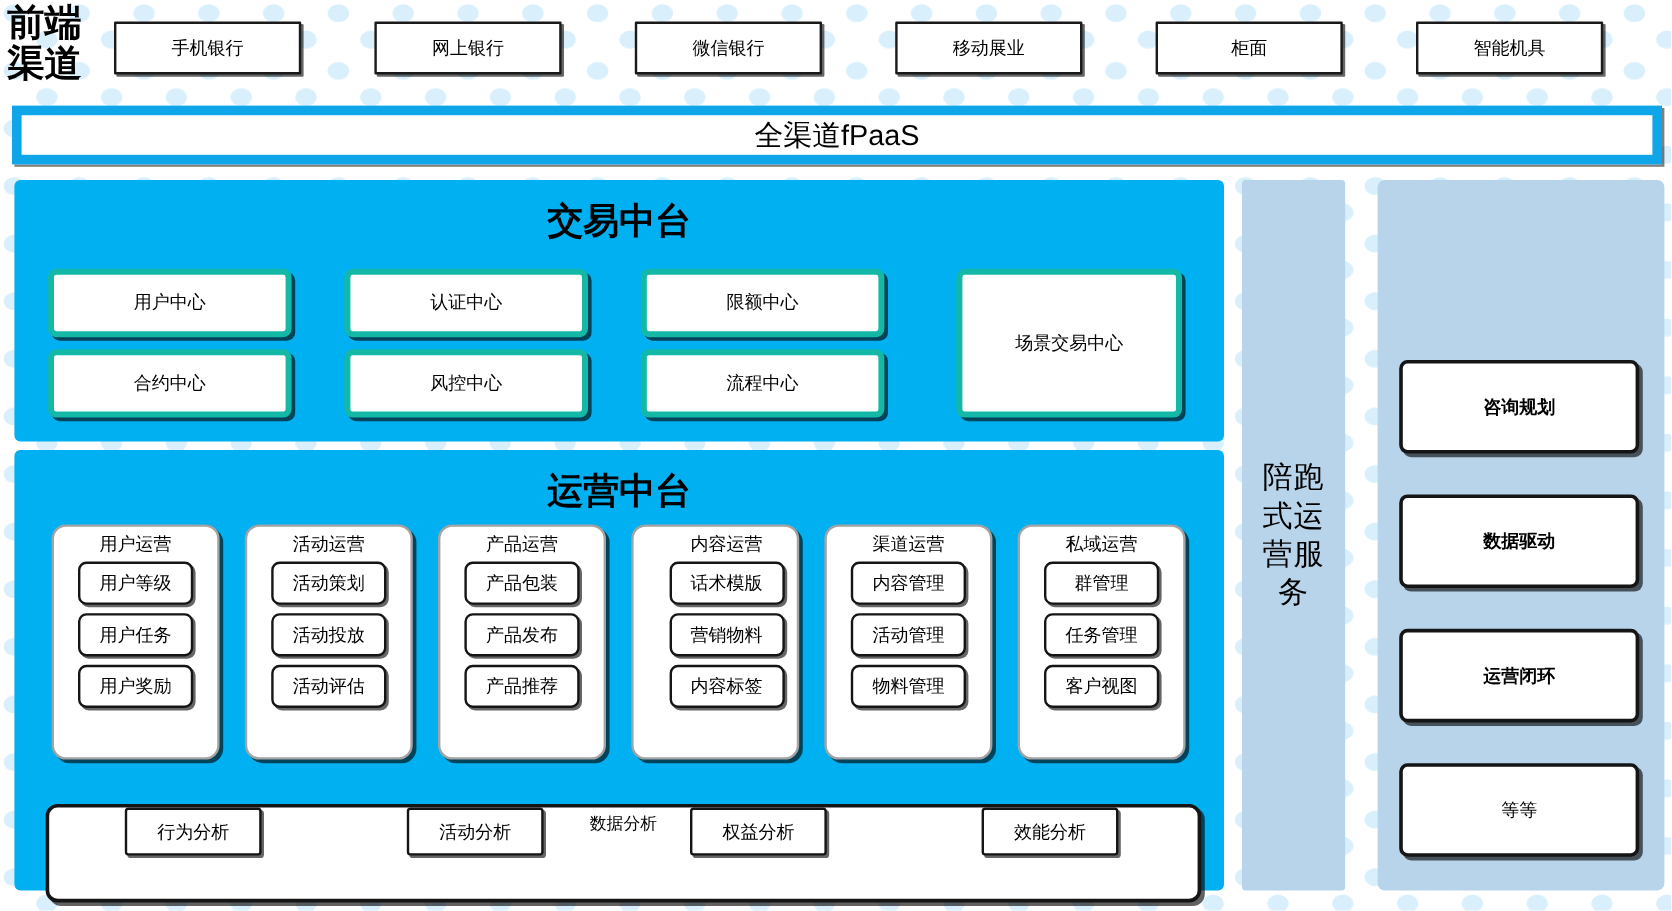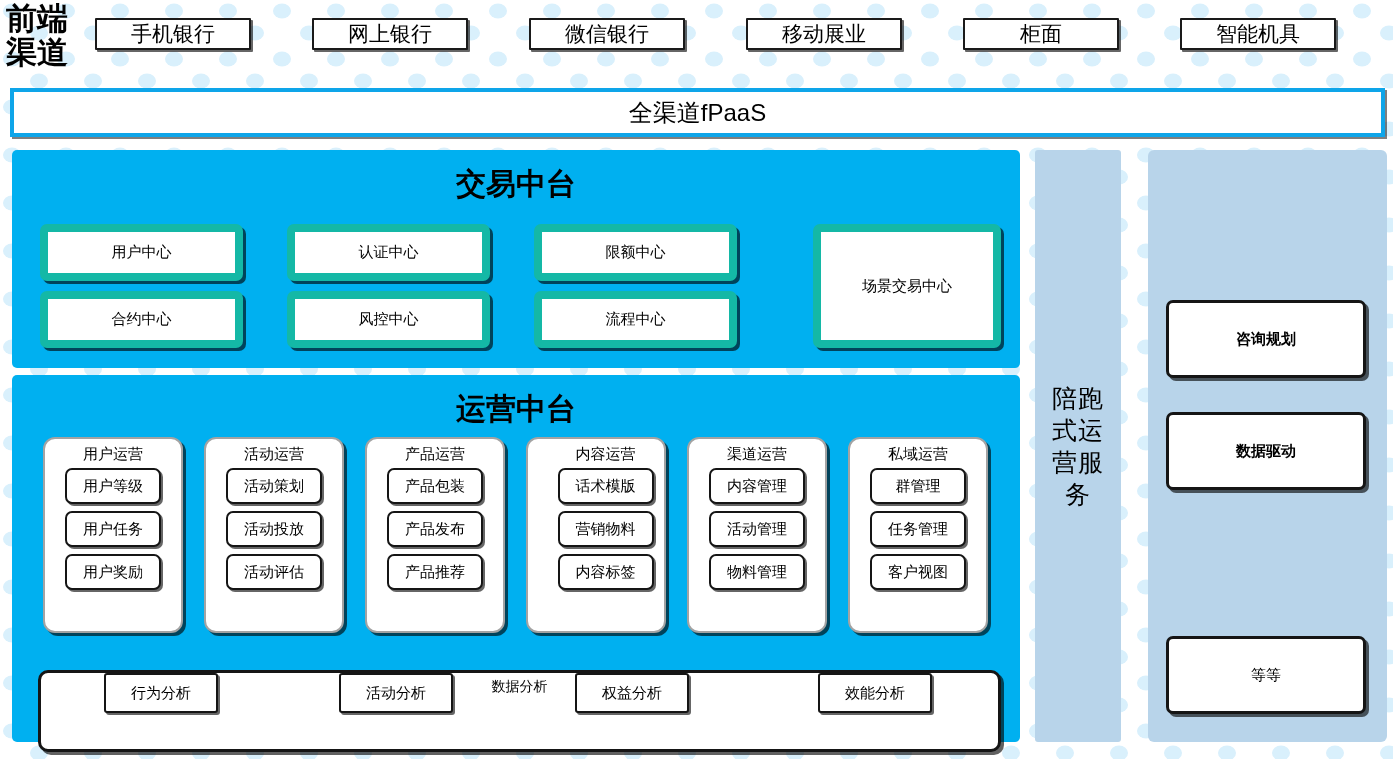--- a/index.html
+++ b/index.html
@@ -27,41 +27,41 @@
   }
   .abs{position:absolute;}
   
   #channel-label{
     position:absolute;left:6px;top:2px;width:78px;
     font-family:"Liberation Serif","DejaVu Serif",serif;
     font-weight:700;font-size:31px;line-height:34px;
     color:#000;letter-spacing:0px;z-index:3;
   }
   .channel-box{
-    height:32px;font-size:21px;border-width:2px;
+    height:44px;font-size:15px;border-width:2px;
     box-shadow:2px 2px 0 rgba(0,0,0,0.6);
     border-radius:1px;
   }
   #fpaas-band{
     position:absolute;left:10px;top:88px;width:1375px;height:49px;
-    font-size:24px;border:4px solid #0ea5e9;background:#fff;
+    font-size:24px;border:8px solid #0ea5e9;background:#fff;
     box-shadow:2px 2px 0 rgba(0,0,0,0.5);
     z-index:3;
   }
   
   .blue-panel{
     position:absolute;background:#00b0f0;border-radius:5px;z-index:2;
   }
   .panel-title{
     position:absolute;left:0;right:0;text-align:center;
     font-family:Liberation Serif, serif;
     font-weight:700;font-size:30px;color:#000;
   }
   .center-box{
-    position:absolute;border:8px solid #14b8a6;border-radius:7px;
+    position:absolute;border:5px solid #14b8a6;border-radius:7px;
     background:#fff;display:flex;align-items:center;justify-content:center;
     font-size:15px;box-shadow:3px 3px 0 rgba(0,0,0,0.62);
     box-sizing:border-box;
   }
   
   .op-col{
     position:absolute;top:437px;width:140px;height:196px;
     border:2px solid #a3a3a3;border-radius:12px;background:#fff;
     box-shadow:3px 3px 0 rgba(0,0,0,0.62);box-sizing:border-box;
     display:flex;flex-direction:column;align-items:center;
@@ -179,21 +179,21 @@
     </div>
     <div class="center-box" style="left: 40px; top: 291px; width: 203px; height: 57px; z-index: 4;">
       <span>合约中心</span>
     </div>
     <div class="center-box" style="left: 287px; top: 291px; width: 203px; height: 57px; z-index: 4;">
       <span>风控中心</span>
     </div>
     <div class="center-box" style="left: 534px; top: 291px; width: 203px; height: 57px; z-index: 4;">
       <span>流程中心</span>
     </div>
-    <div class="center-box" style="left: 797px; top: 224px; width: 188px; height: 124px; z-index: 4; margin-left: 16px;">
+    <div class="center-box" style="left: 797px; top: 224px; width: 188px; height: 124px; z-index: 4;">
       <span>场景交易中心</span>
     </div>
   </div>
 
 <div id="operation-columns">
     <div class="op-col" style="left: 43px; z-index: 4;">
       <div class="op-col-title">用户运营</div>
       <div class="op-item">
         <span>用户等级</span>
       </div>
@@ -288,16 +288,19 @@
   <span class="svc-text">陪跑式运营服务</span>
 </div>
 
 <div id="right-panel">
     <div class="right-card" style="top: 262px;">
       <span>数据驱动</span>
     </div>
     <div class="right-card" style="top: 150px;">
       <span>咨询规划</span>
     </div>
+    <div class="right-card" style="top: 374px;">
+      <span>运营闭环</span>
+    </div>
     <div class="right-card plain" style="top: 486px;">
       <span>等等</span>
     </div>
   </div>
 
 </body></html>

